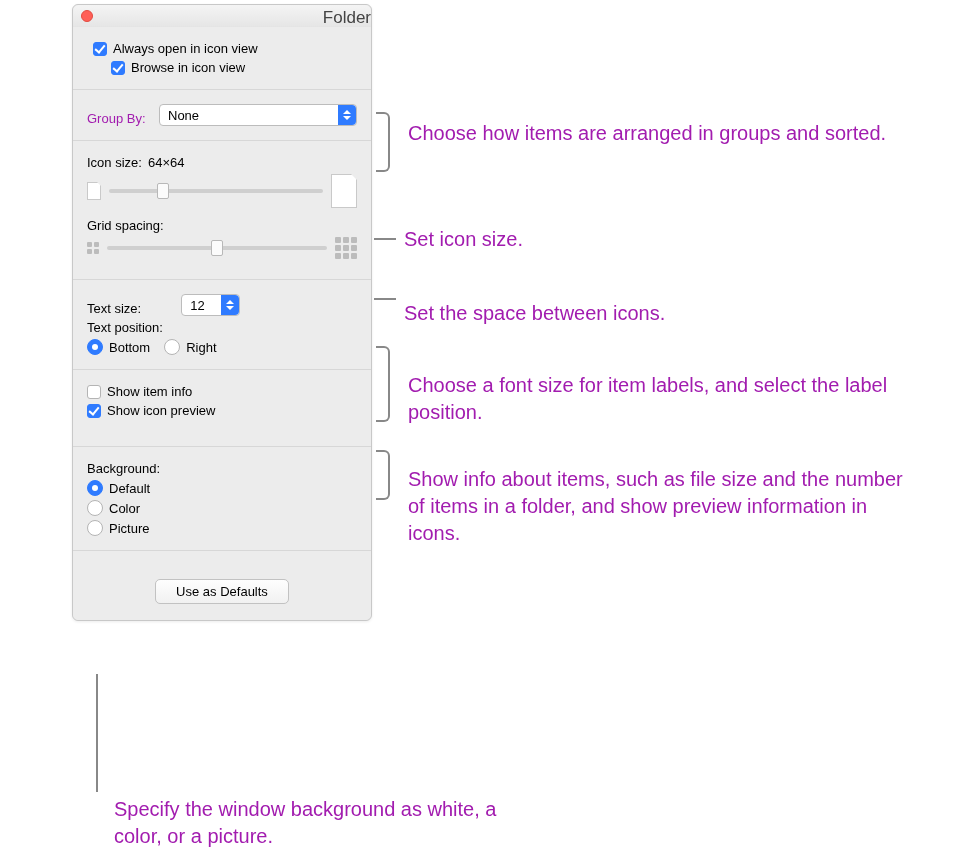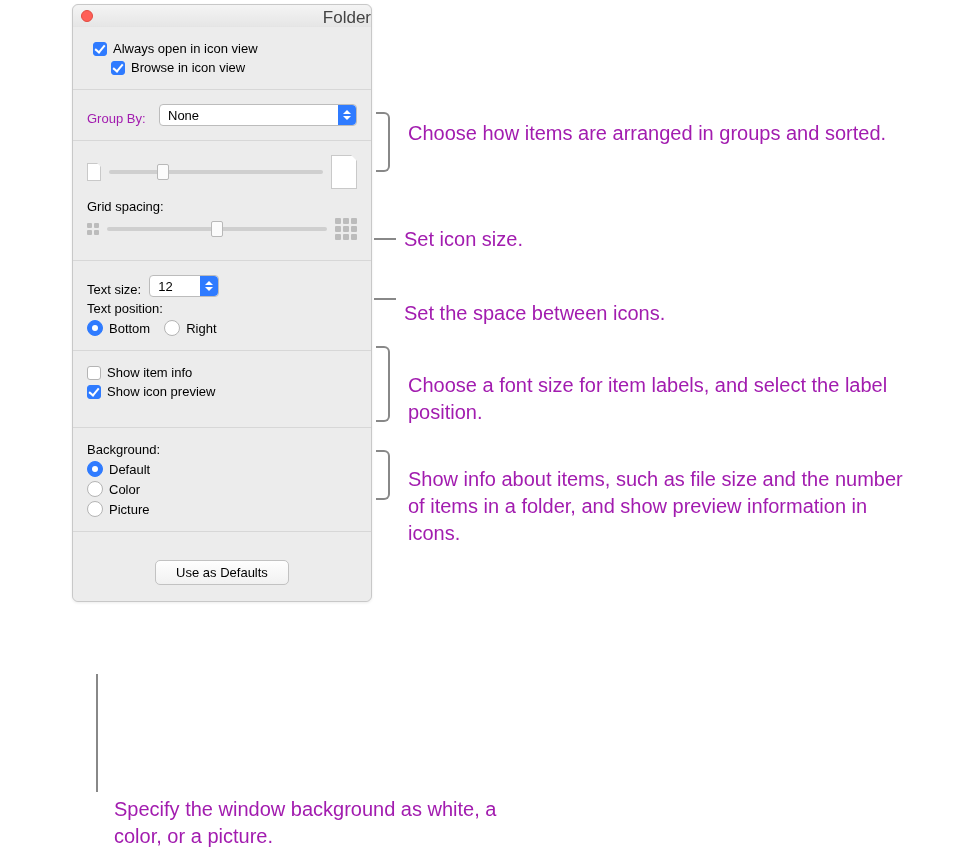--- a/index.html
+++ b/index.html
@@ -51,21 +51,21 @@
     flex: 1;
     height: 22px;
     background: #fff;
     border: 1px solid #bcbcbc;
     border-radius: 4px;
     position: relative;
     display: flex; align-items: center;
     padding: 0 22px 0 8px;
     font-size: 13px;
   }
-  .select.small { flex: none; width: 70px; }
+  .select.small { flex: none; width: 59px; margin-left: 32px; }
   .select .arrows {
     position: absolute; right: 0; top: 0; bottom: 0; width: 18px;
     background: #2f7bff;
     border-radius: 0 4px 4px 0;
     display: flex; flex-direction: column; align-items: center; justify-content: center;
   }
   .select .arrows::before, .select .arrows::after {
     content: ""; width: 0; height: 0; border-left: 4px solid transparent; border-right: 4px solid transparent;
   }
   .select .arrows::before { border-bottom: 4px solid #fff; margin-bottom: 2px; }
@@ -167,20 +167,24 @@
     <div class="row">
       <span class="lbl">Group By:</span>
       <div class="select">
         <span>None</span>
         <div class="arrows"></div>
       </div>
     </div>
   </div>
 
   <div class="section">
+    <div class="row">
+      <span>Icon size:</span>
+      <span style="margin-left:6px">64×64</span>
+    </div>
     <div class="slider-row">
       <div class="doc-icon-sm"></div>
       <div class="slider">
         <div class="thumb" style="left:25%"></div>
       </div>
       <div class="doc-icon-lg"></div>
     </div>
     <div class="row">
       <span>Grid spacing:</span>
     </div>

